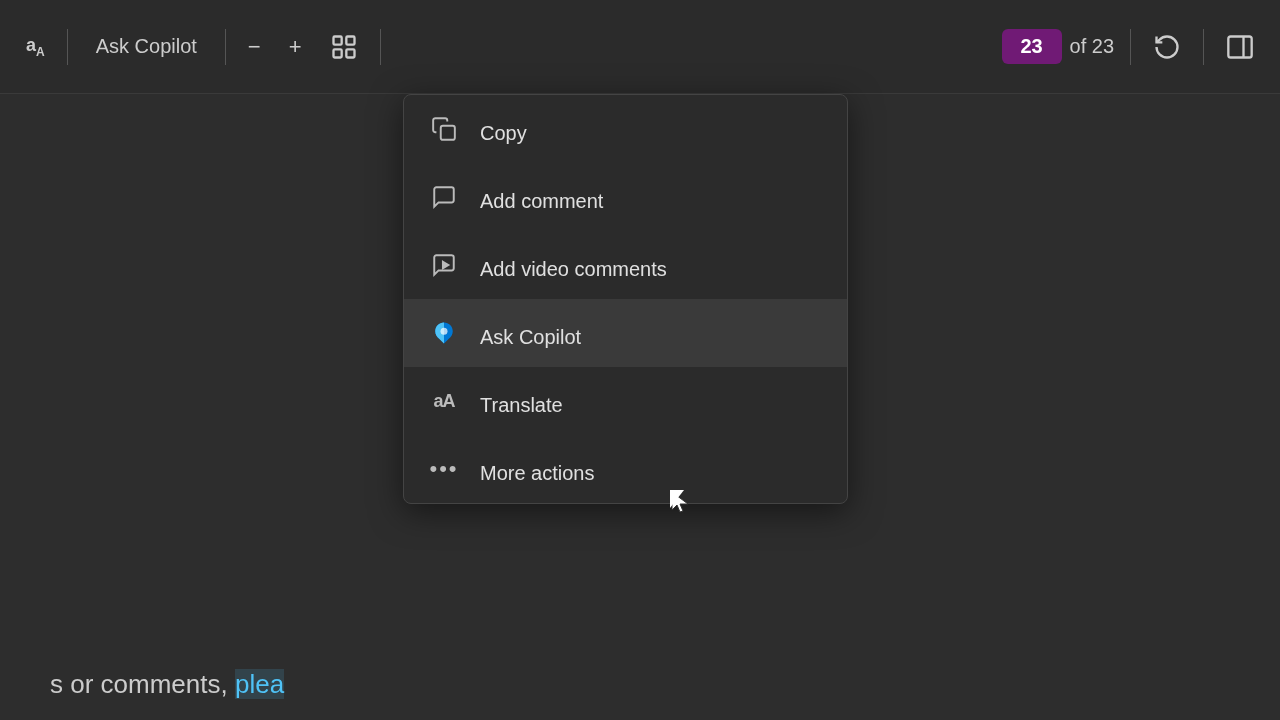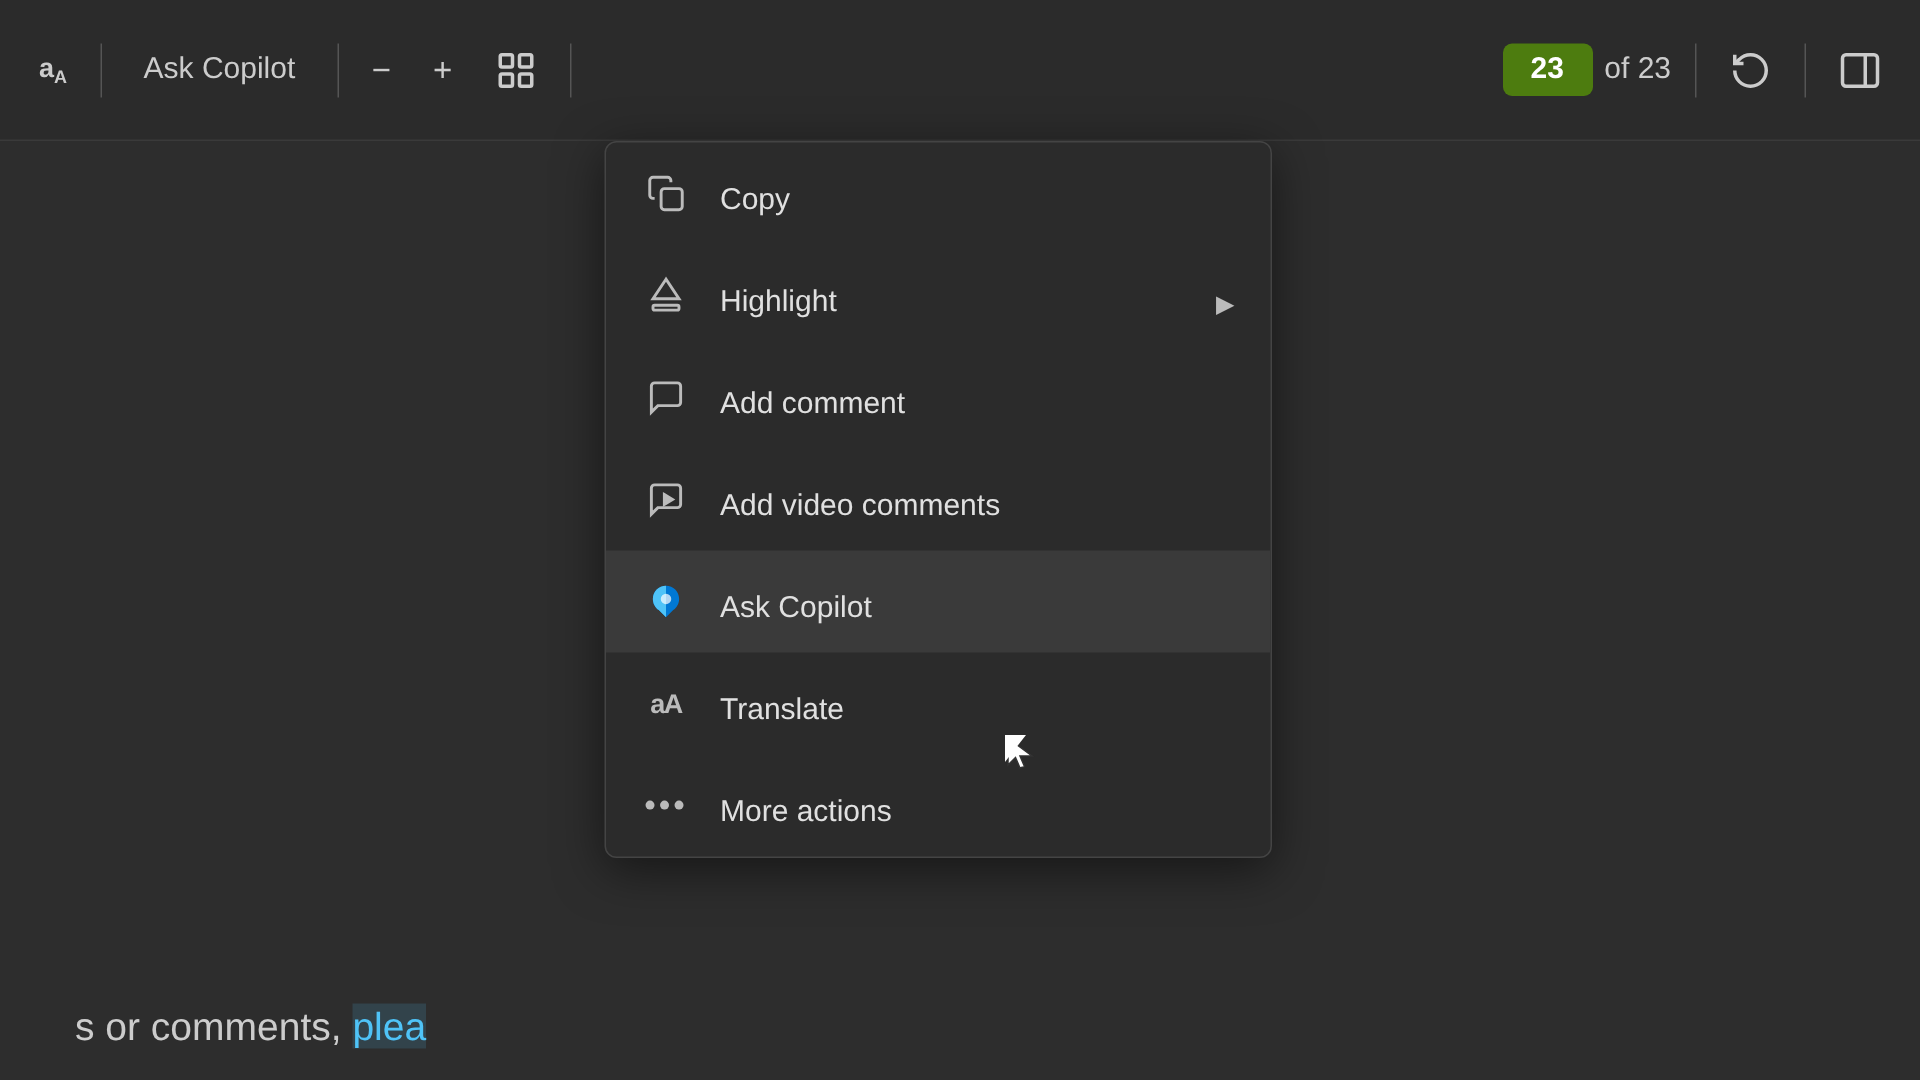--- a/index.html
+++ b/index.html
@@ -61,21 +61,21 @@
     }
 
     .page-controls {
       display: flex;
       align-items: center;
       gap: 8px;
       margin-left: auto;
     }
 
     .page-number-box {
-      background: #4d7c0f;
+      background: #701a75;
       color: white;
       font-size: 20px;
       font-weight: 600;
       padding: 6px 16px;
       border-radius: 6px;
       min-width: 60px;
       text-align: center;
     }
 
     .page-of-text {
@@ -254,30 +254,20 @@
     <div class="menu-icon">
       <svg width="26" height="26" viewBox="0 0 24 24" fill="none" stroke="#bbb" stroke-width="1.8">
         <rect x="9" y="9" width="13" height="13" rx="2"></rect>
         <path d="M5 15H4a2 2 0 0 1-2-2V4a2 2 0 0 1 2-2h9a2 2 0 0 1 2 2v1"></path>
       </svg>
     </div>
     <span class="menu-label">Copy</span>
   </div>
 
 
-  <div class="menu-item">
-    <div class="menu-icon">
-      <svg width="26" height="26" viewBox="0 0 24 24" fill="none" stroke="#bbb" stroke-width="1.8">
-        <path d="M12 2L4 14h16L12 2z"></path>
-        <rect x="4" y="18" width="16" height="3" rx="1"></rect>
-      </svg>
-    </div>
-    <span class="menu-label">Highlight</span>
-    <span class="menu-arrow">▶</span>
-  </div>
 
   <div class="menu-item">
     <div class="menu-icon">
       <svg width="26" height="26" viewBox="0 0 24 24" fill="none" stroke="#bbb" stroke-width="1.8">
         <path d="M21 15a2 2 0 0 1-2 2H7l-4 4V5a2 2 0 0 1 2-2h14a2 2 0 0 1 2 2z"></path>
       </svg>
     </div>
     <span class="menu-label">Add comment</span>
   </div>
 

